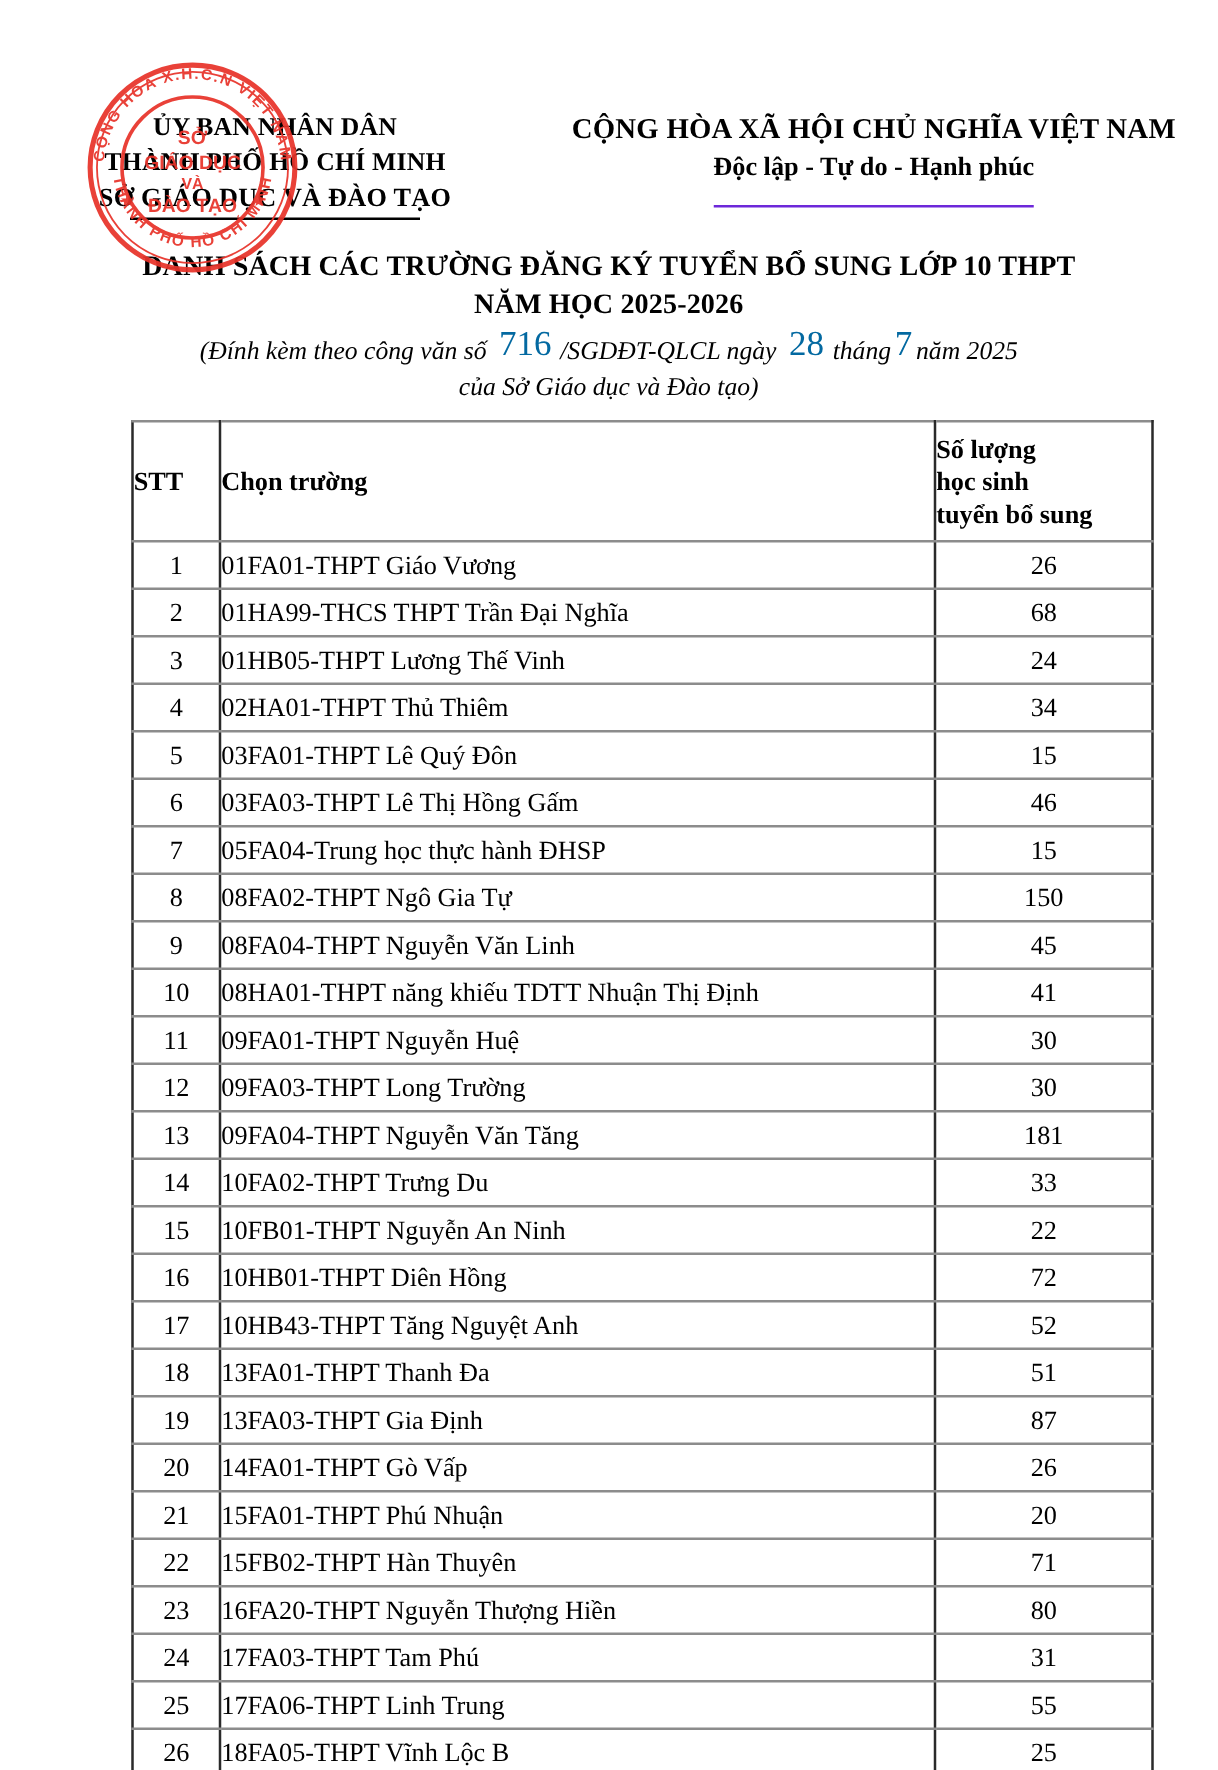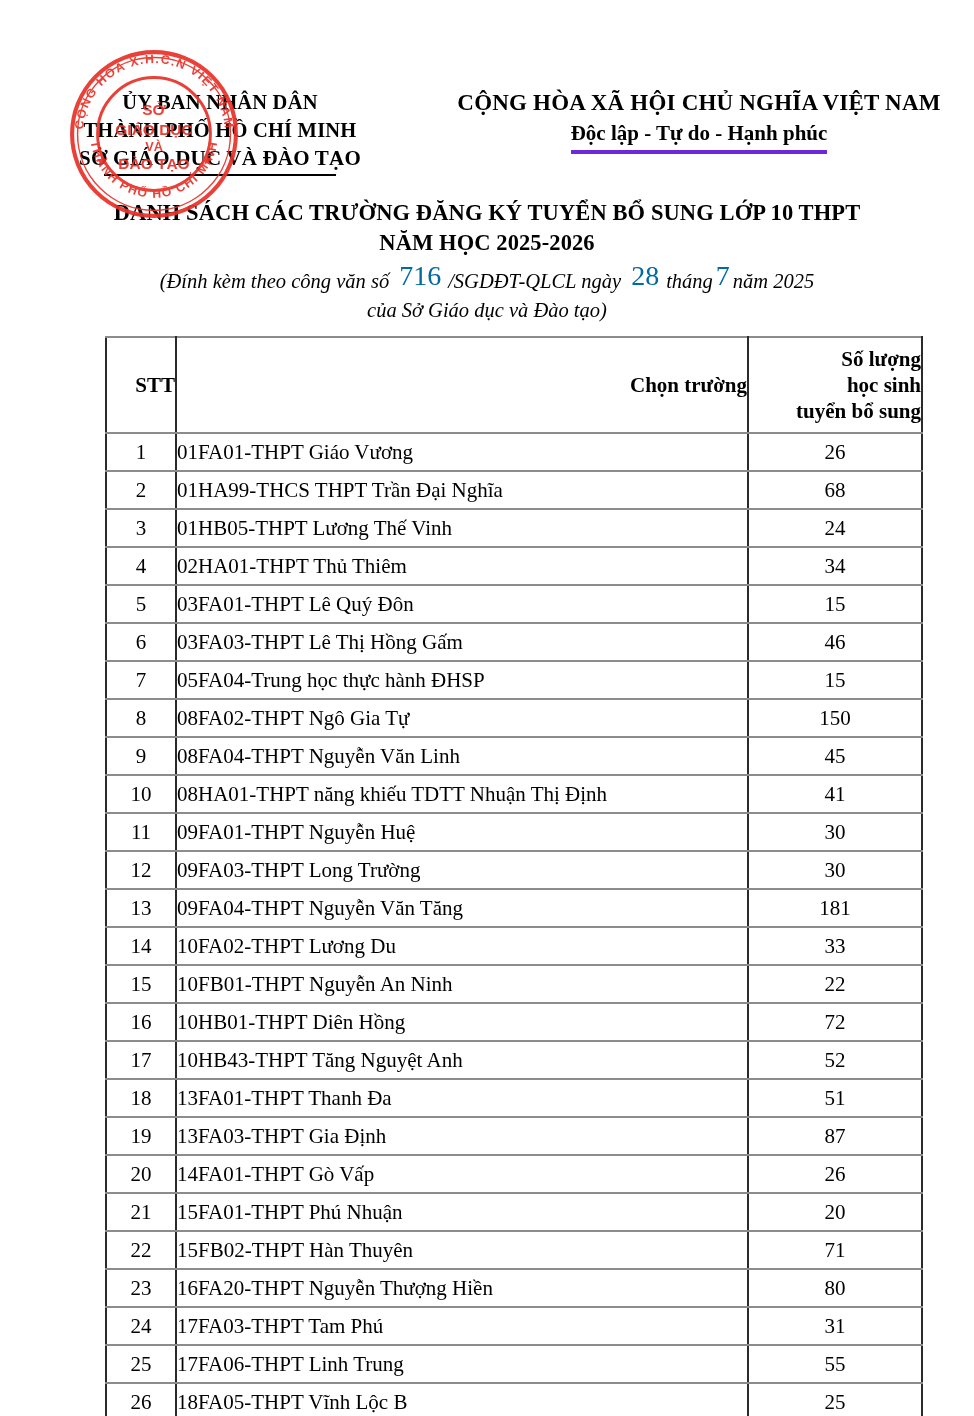--- a/index.html
+++ b/index.html
@@ -55,22 +55,22 @@
     font-weight: bold;
     line-height: 30px;
     letter-spacing: 0.2px;
     white-space: nowrap;
   }
   .motto-line {
     font-size: 21px;
     font-weight: bold;
     line-height: 30px;
     display: inline-block;
-    border-bottom: 4px solid #6d28d9;
-    padding-bottom: 2px;
+    border-bottom: 2px solid #6d28d9;
+    padding-bottom: 16px;
     white-space: nowrap;
   }
 
   
   .stamp {
     position: absolute;
     left: 63px;
     top: 43px;
     width: 182px;
     height: 182px;
@@ -126,21 +126,21 @@
     border-right: 2px solid #2a2a2a;
     padding: 0;
   }
   col.c-stt { width: 70px; }
   col.c-name { width: 572px; }
   col.c-num { width: 174px; }
 
   table.reg thead th {
     font-size: 21px;
     font-weight: bold;
-    text-align: right;
+    text-align: left;
     vertical-align: middle;
     height: 94px;
     line-height: 26px;
   }
   table.reg tbody td {
     height: 36px;
     font-size: 21px;
     vertical-align: middle;
   }
   td.stt {
@@ -290,21 +290,21 @@
           <td class="name">09FA03-THPT Long Trường</td>
           <td class="num">30</td>
         </tr>
         <tr>
           <td class="stt">13</td>
           <td class="name">09FA04-THPT Nguyễn Văn Tăng</td>
           <td class="num">181</td>
         </tr>
         <tr>
           <td class="stt">14</td>
-          <td class="name">10FA02-THPT Lương Du</td>
+          <td class="name">10FA02-THPT Trưng Du</td>
           <td class="num">33</td>
         </tr>
         <tr>
           <td class="stt">15</td>
           <td class="name">10FB01-THPT Nguyễn An Ninh</td>
           <td class="num">22</td>
         </tr>
         <tr>
           <td class="stt">16</td>
           <td class="name">10HB01-THPT Diên Hồng</td>

